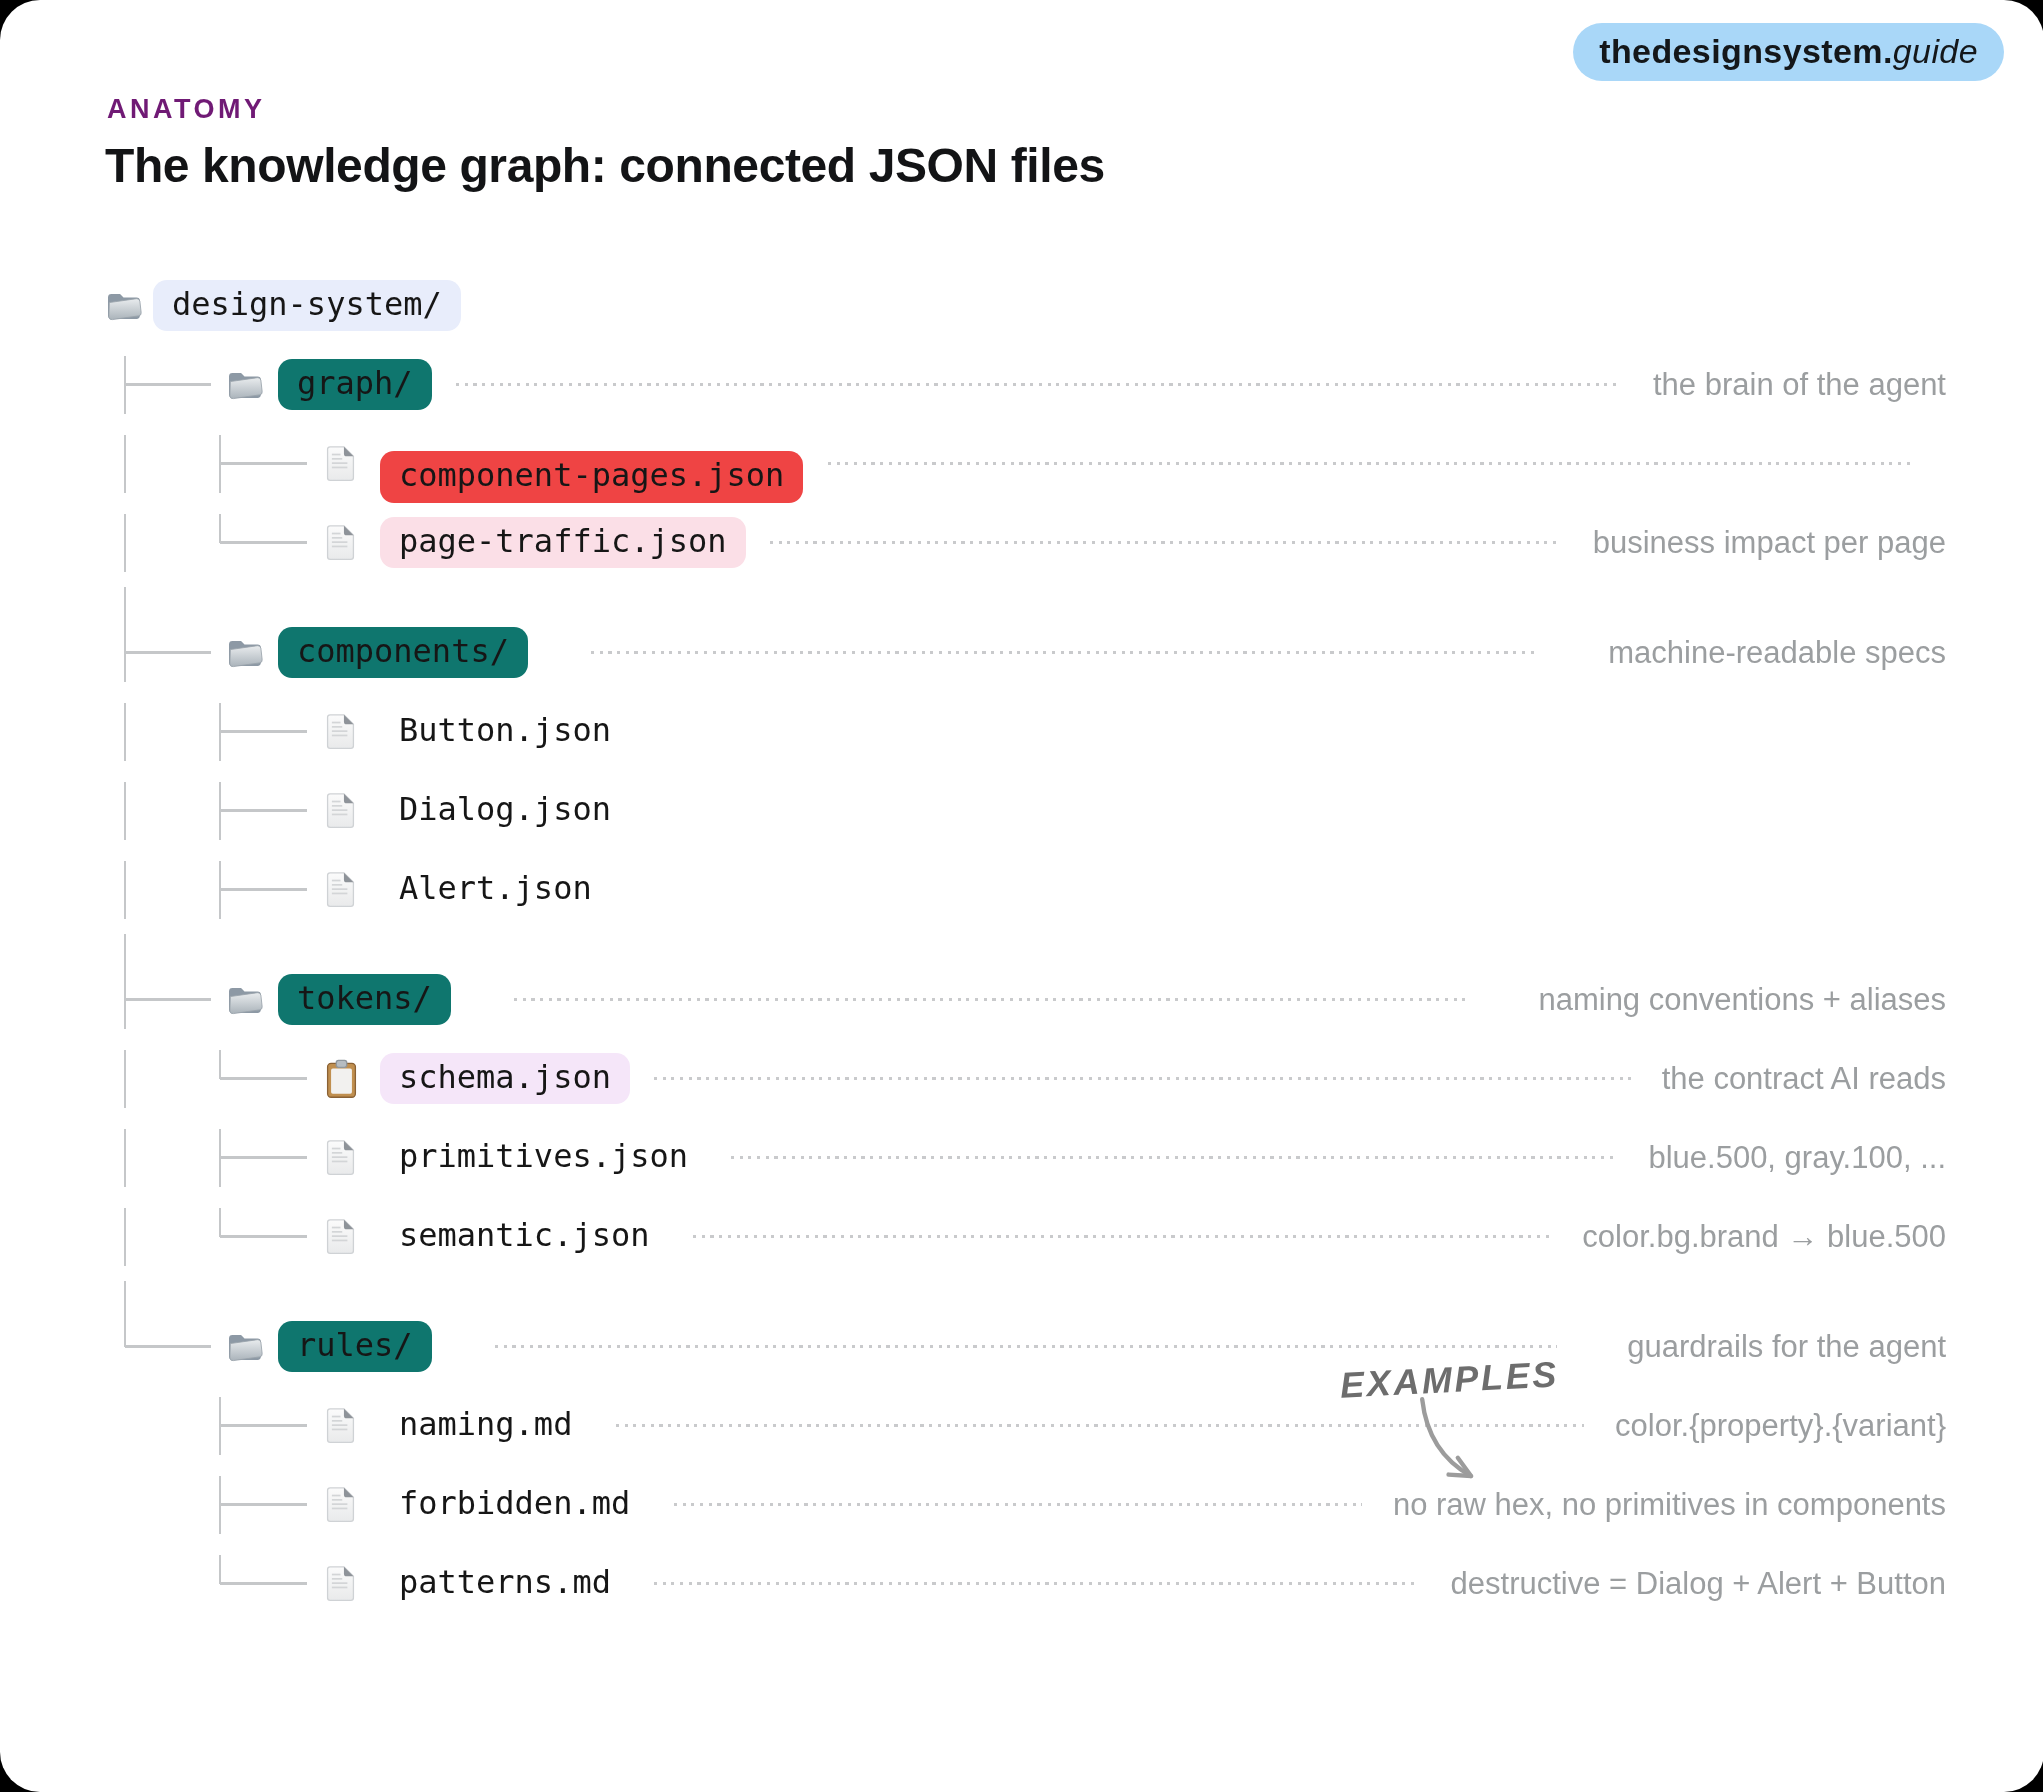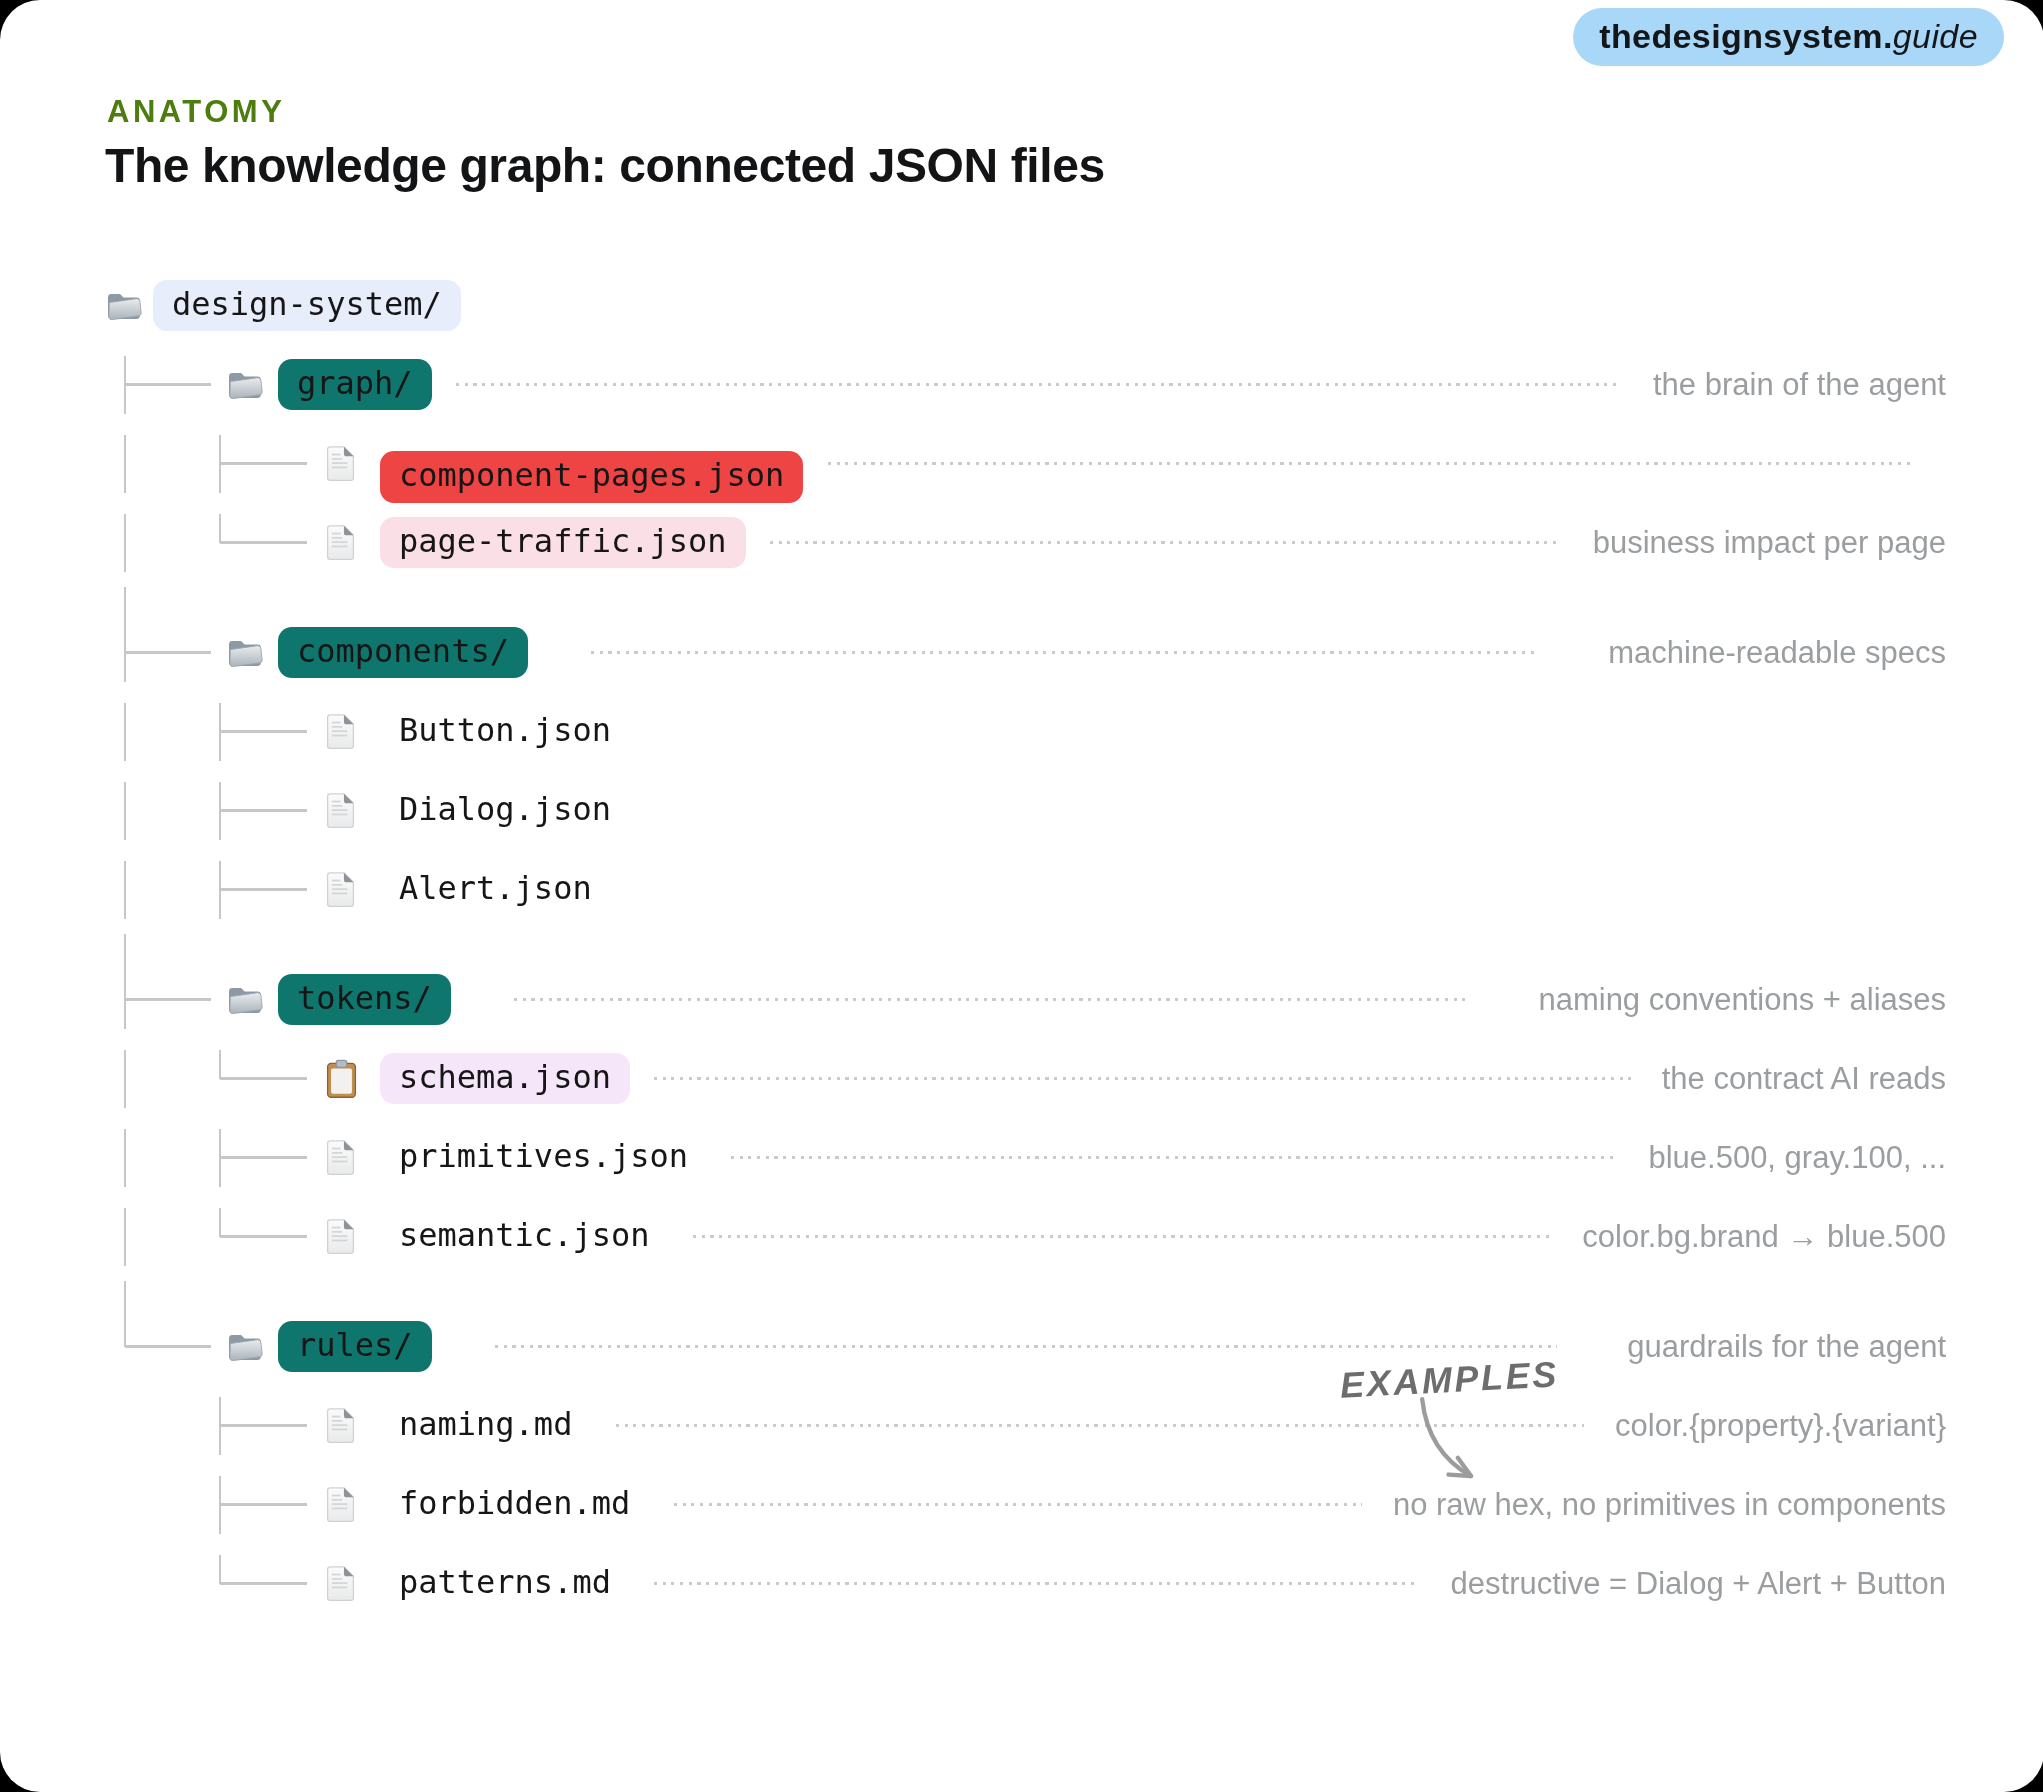--- a/index.html
+++ b/index.html
@@ -1,23 +1,23 @@
 <!DOCTYPE html>
 <html style="font-size:14px"><head>
 <meta charset="utf-8">
 <style>
   html,body{margin:0;padding:0;background:#000;}
   .card{position:relative;width:2044px;height:1792px;background:#ffffff;border-radius:40px;overflow:hidden;
         font-family:"Liberation Sans",sans-serif;}
 
   
-  .badge{position:absolute;top:8px;right:40px;background:#a9d7f8;border-radius:873px;
+  .badge{position:absolute;top:23px;right:40px;background:#a9d7f8;border-radius:873px;
          padding:8.7px 26px 10.5px 26px;font-size:34px;font-weight:800;color:#14171a;letter-spacing:0.4px;}
   .badge .suffix{font-style:italic;font-weight:500;}
-  .eyebrow{position:absolute;left:107px;top:94px;font-size:31px;font-weight:700;letter-spacing:3.5px;color:#4d7c0f;}
+  .eyebrow{position:absolute;left:107px;top:94px;font-size:27px;font-weight:700;letter-spacing:3.5px;color:#701a75;}
   .title{position:absolute;left:105px;top:138px;font-size:48px;font-weight:700;color:#131416;letter-spacing:-0.4px;}
 
   
   .tree{position:absolute;top:266px;left:4px;right:0;}
   .row{display:flex;align-items:center;height:79px;position:relative;padding-right:98px;}
   .row.sec{margin-top:31px;gap:39px;}
 
   
   .cn{position:absolute;top:0;bottom:0;width:0;}
   .cn.x1{left:121px;}

